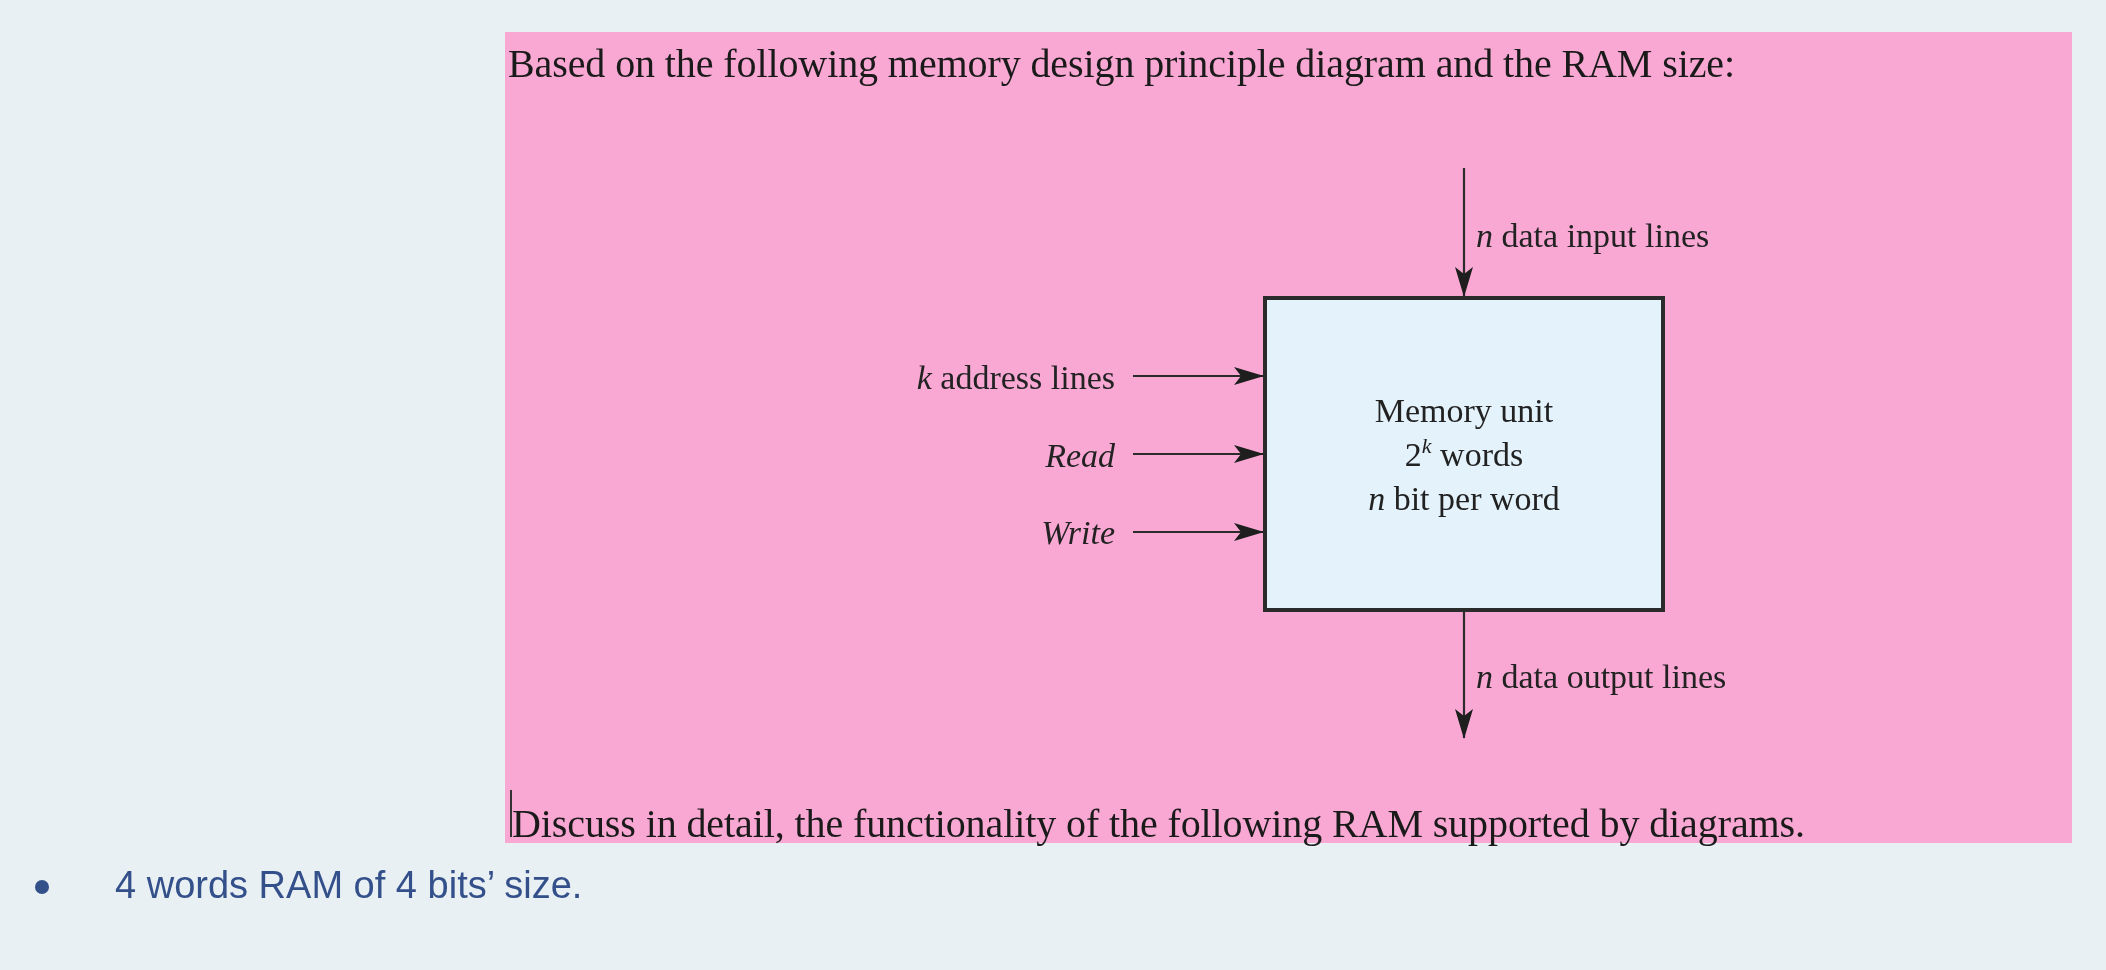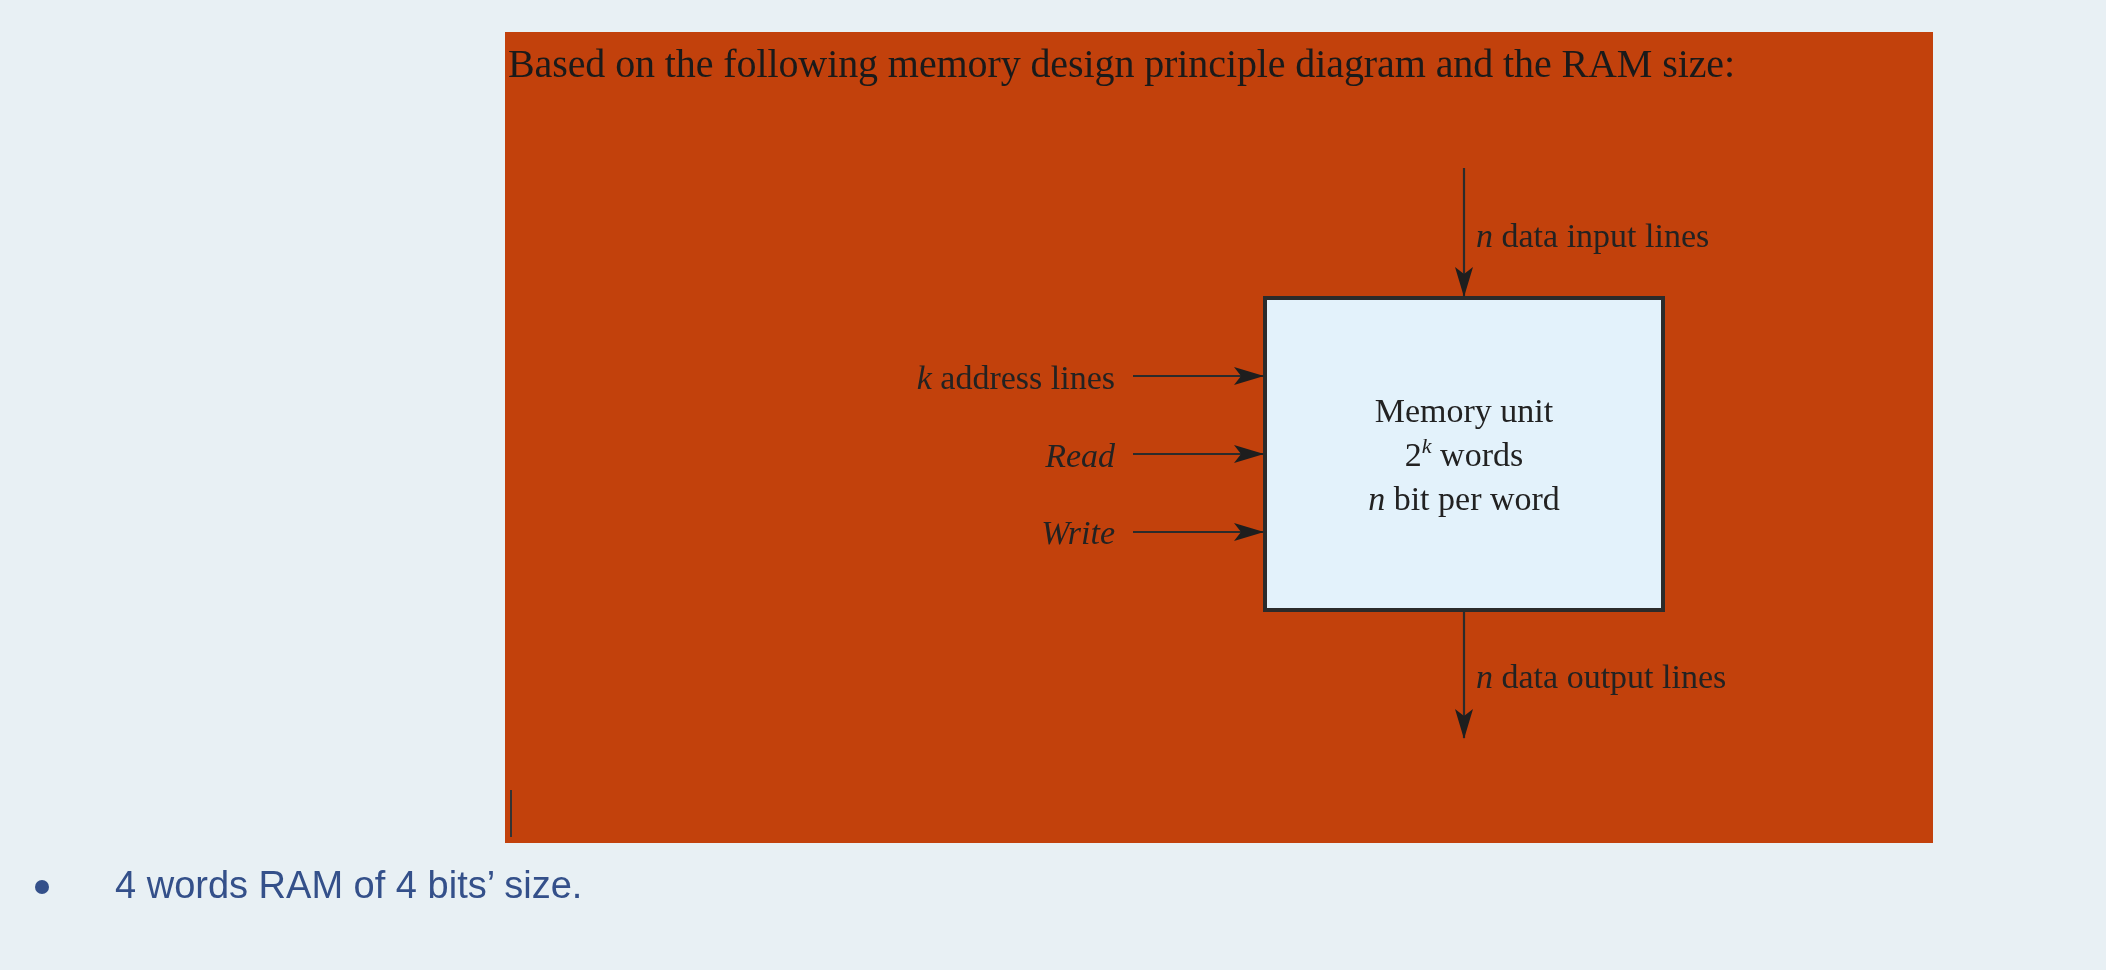--- a/index.html
+++ b/index.html
@@ -11,23 +11,23 @@
       height: 970px;
       background: #e8f0f4;
       position: relative;
       overflow: hidden;
       font-family: "Liberation Serif", serif;
     }
     .question-card {
       position: absolute;
       left: 505px;
       top: 32px;
-      width: 1428px;
+      width: 1567px;
       height: 811px;
-      background: #c2410c;
+      background: #f9a8d4;
     }
     .intro-text {
       position: absolute;
       left: 3px;
       top: 9px;
       font-family: "Liberation Serif", serif;
       font-size: 40px;
       line-height: 46px;
       color: #1a1a1a;
       white-space: nowrap;
@@ -98,20 +98,21 @@
       border-radius: 50%;
       background: #34508a;
     }
   </style>
 </head>
 <body style="background: rgb(232, 240, 244);">
 
 <div class="question-card">
   <div class="intro-text">Based on the following memory design principle diagram and the RAM size:</div>
   <div class="text-cursor"></div>
+  <div class="prompt-text">Discuss in detail, the functionality of the following RAM supported by diagrams.</div>
 </div>
 
 <svg class="diagram" xmlns="http://www.w3.org/2000/svg" width="2106" height="970">
   <defs>
     <marker id="arrowhead" markerWidth="30" markerHeight="18" refX="29" refY="9" orient="auto" markerUnits="userSpaceOnUse">
       <path d="M0,0 L30,9 L0,18 L7,9 Z" fill="#1e1e1e"></path>
     </marker>
   </defs>
 
   <rect x="1265" y="298" width="398" height="312" fill="#e3f2fb" stroke="#2b2b2b" stroke-width="4"></rect>

